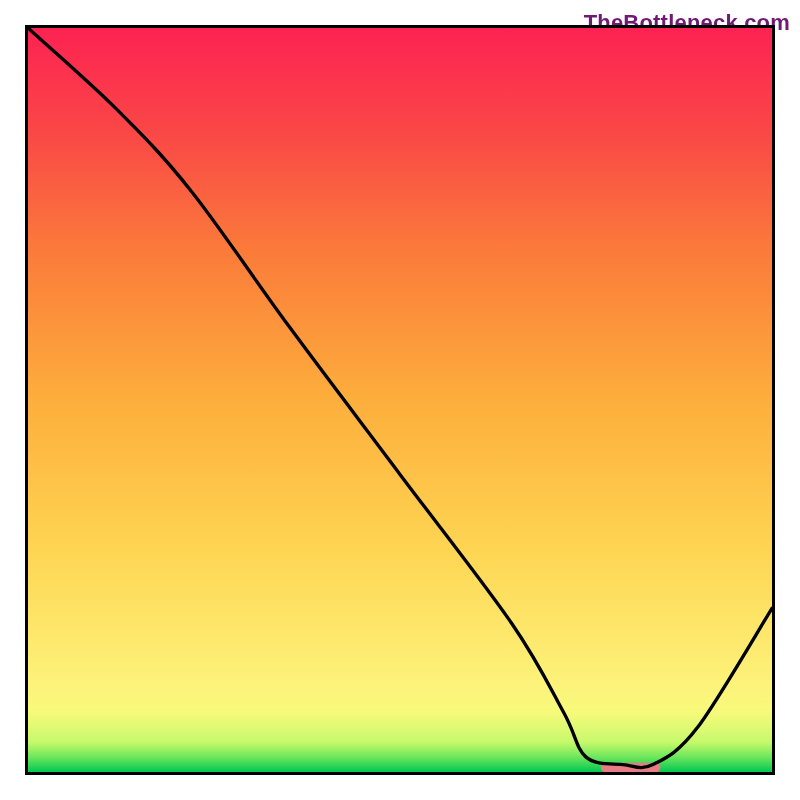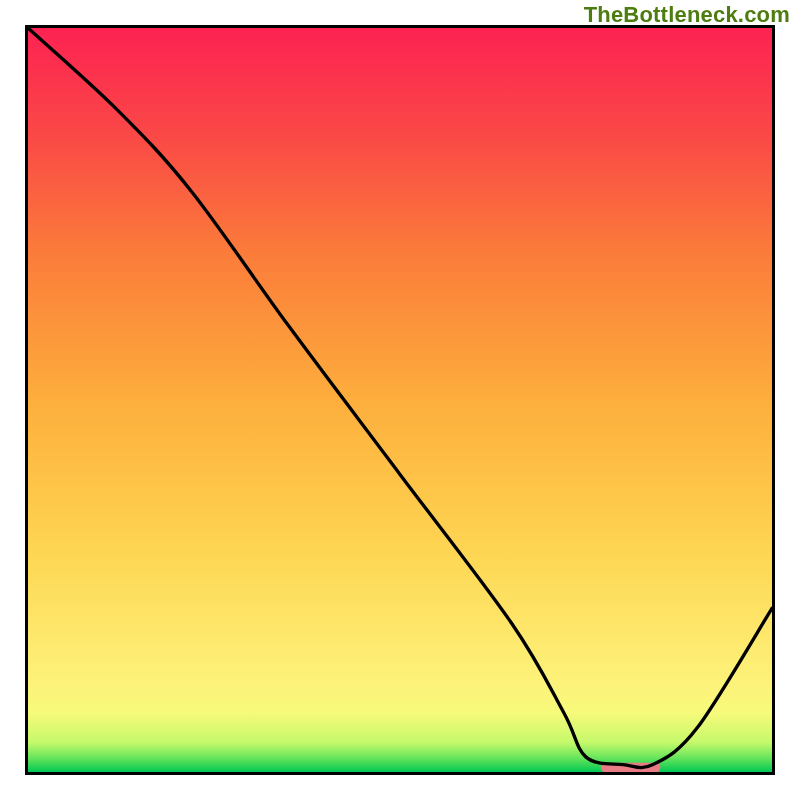--- a/index.html
+++ b/index.html
@@ -10,25 +10,25 @@
     background: #ffffff;
     font-family: Arial, Helvetica, sans-serif;
   }
   .frame {
     position: relative;
     width: 800px;
     height: 800px;
   }
   .watermark {
     position: absolute;
-    top: 2px;
+    top: 10px;
     right: 10px;
     font-size: 22px;
     font-weight: 600;
-    color: #4d7c0f;
+    color: #701a75;
     letter-spacing: 0.2px;
   }
   .plot-border {
     position: absolute;
     left: 25px;
     top: 25px;
     width: 750px;
     height: 750px;
     border: 3px solid #000000;
     box-sizing: border-box;

